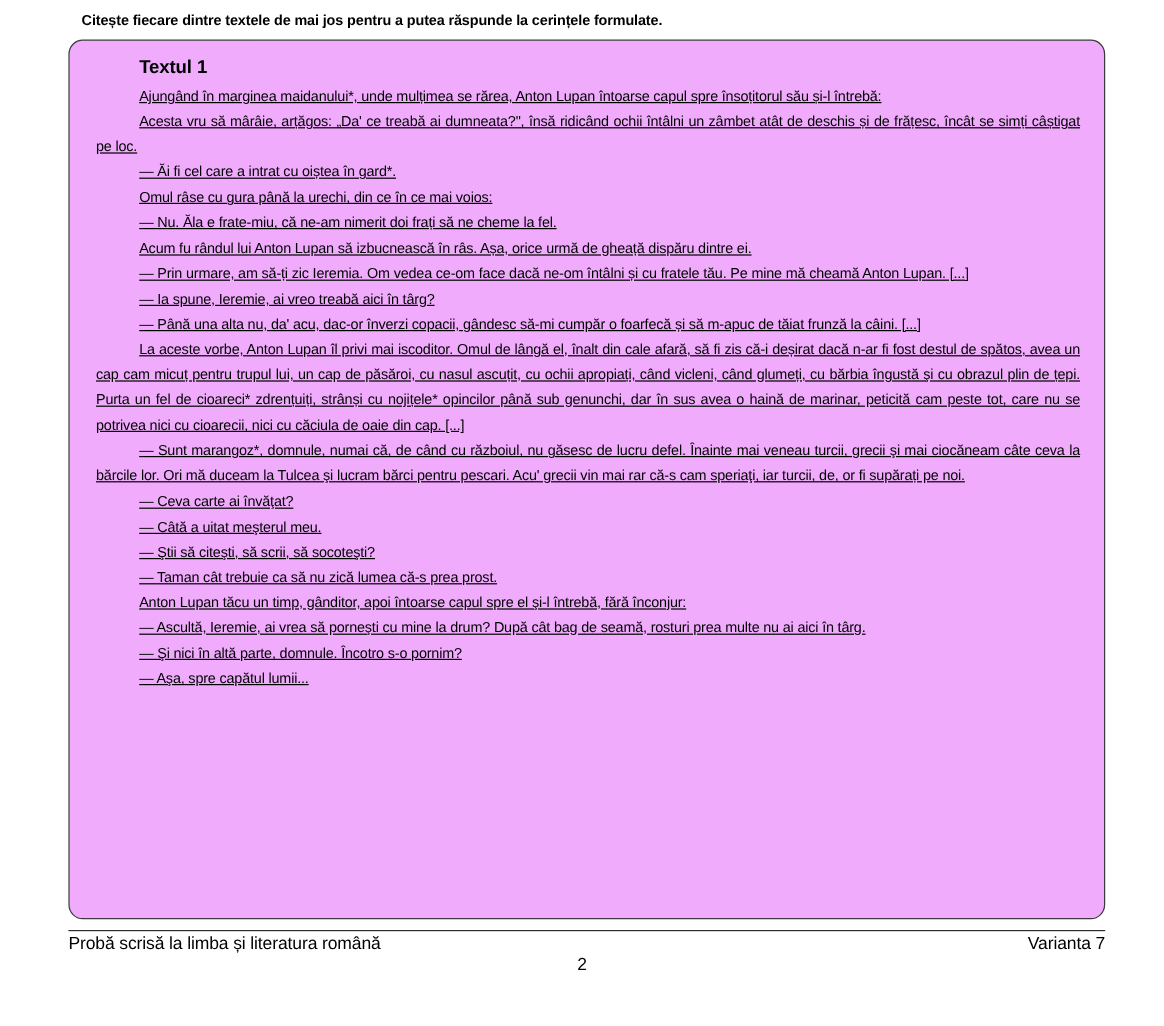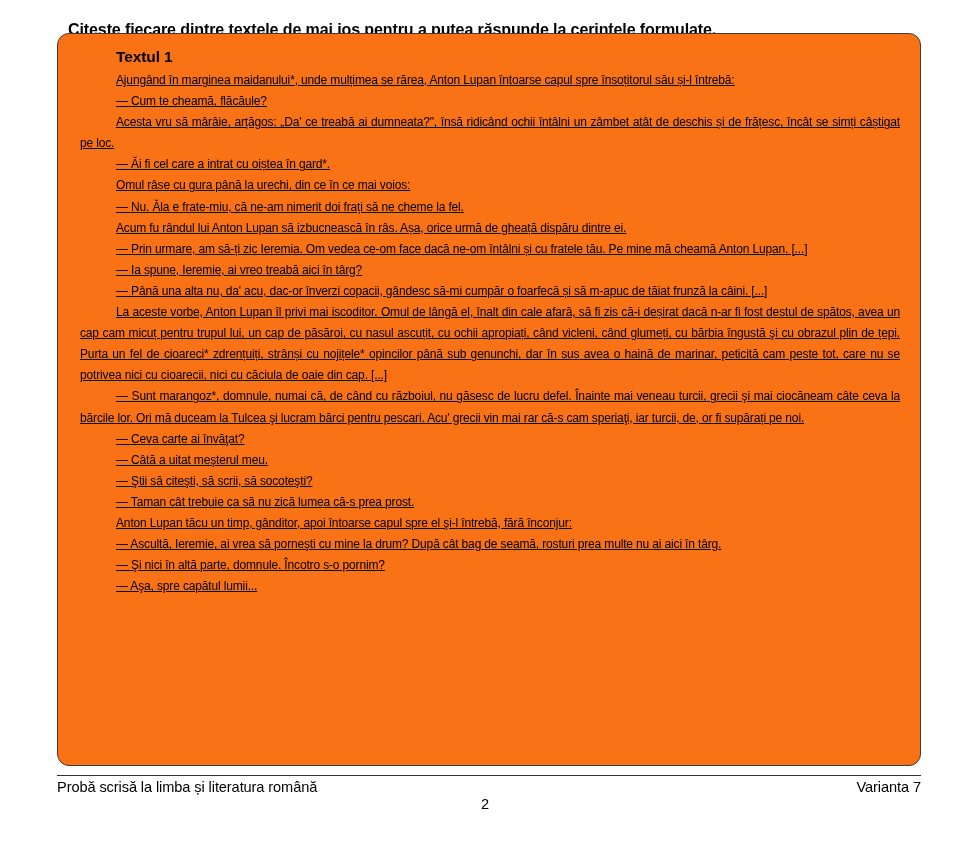--- a/index.html
+++ b/index.html
@@ -19,39 +19,39 @@
     width: 970px;
     height: 855px;
     box-sizing: border-box;
     padding: 0;
   }
 
   
   .instruction {
     position: absolute;
     left: 68px;
-    top: 20px;
+    top: 8px;
     width: 840px;
-    font-size: 16px;
+    font-size: 12px;
     font-weight: bold;
     line-height: 19px;
     letter-spacing: -0.1px;
   }
 
   
   .text-box {
     position: absolute;
     left: 57px;
     top: 33px;
     width: 864px;
     height: 733px;
     box-sizing: border-box;
     border: 1.6px solid #3b3b3b;
     border-radius: 12px;
-    background: #f97316;
+    background: #f0abfc;
   }
   .box-inner {
     padding: 12px 20px 6px 22px;
   }
   .text-title {
     font-size: 15.5px;
     font-weight: bold;
     line-height: 21px;
     margin: 0 0 3px 36px;
     letter-spacing: -0.1px;
@@ -106,21 +106,20 @@
 
 <div class="page">
 
   <div class="instruction">Citește fiecare dintre textele de mai jos pentru a putea răspunde la cerințele formulate.</div>
 
   <div class="text-box">
     <div class="box-inner">
       <div class="text-title">Textul 1</div>
 
       <p class="para">Ajungând în marginea maidanului*, unde mulțimea se rărea, Anton Lupan întoarse capul spre însoțitorul său și-l întrebă:</p>
-      <p class="para">— Cum te cheamă, flăcăule?</p>
       <p class="para">Acesta vru să mârâie, arțăgos: „Da' ce treabă ai dumneata?", însă ridicând ochii întâlni un zâmbet atât de deschis și de frățesc, încât se simți câștigat pe loc.</p>
       <p class="para">— Ăi fi cel care a intrat cu oiștea în gard*.</p>
       <p class="para">Omul râse cu gura până la urechi, din ce în ce mai voios:</p>
       <p class="para">— Nu. Ăla e frate-miu, că ne-am nimerit doi frați să ne cheme la fel.</p>
       <p class="para">Acum fu rândul lui Anton Lupan să izbucnească în râs. Așa, orice urmă de gheață dispăru dintre ei.</p>
       <p class="para">— Prin urmare, am să-ți zic Ieremia. Om vedea ce-om face dacă ne-om întâlni și cu fratele tău. Pe mine mă cheamă Anton Lupan. [...]</p>
       <p class="para">— Ia spune, Ieremie, ai vreo treabă aici în târg?</p>
       <p class="para">— Până una alta nu, da' acu, dac-or înverzi copacii, gândesc să-mi cumpăr o foarfecă și să m-apuc de tăiat frunză la câini. [...]</p>
       <p class="para">La aceste vorbe, Anton Lupan îl privi mai iscoditor. Omul de lângă el, înalt din cale afară, să fi zis că-i deșirat dacă n-ar fi fost destul de spătos, avea un cap cam micuț pentru trupul lui, un cap de păsăroi, cu nasul ascuțit, cu ochii apropiați, când vicleni, când glumeți, cu bărbia îngustă şi cu obrazul plin de țepi. Purta un fel de cioareci* zdrențuiți, strânși cu nojițele* opincilor până sub genunchi, dar în sus avea o haină de marinar, peticită cam peste tot, care nu se potrivea nici cu cioarecii, nici cu căciula de oaie din cap. [...]</p>
       <p class="para">— Sunt marangoz*, domnule, numai că, de când cu războiul, nu găsesc de lucru defel. Înainte mai veneau turcii, grecii şi mai ciocăneam câte ceva la bărcile lor. Ori mă duceam la Tulcea şi lucram bărci pentru pescari. Acu' grecii vin mai rar că-s cam speriaţi, iar turcii, de, or fi supărați pe noi.</p>

